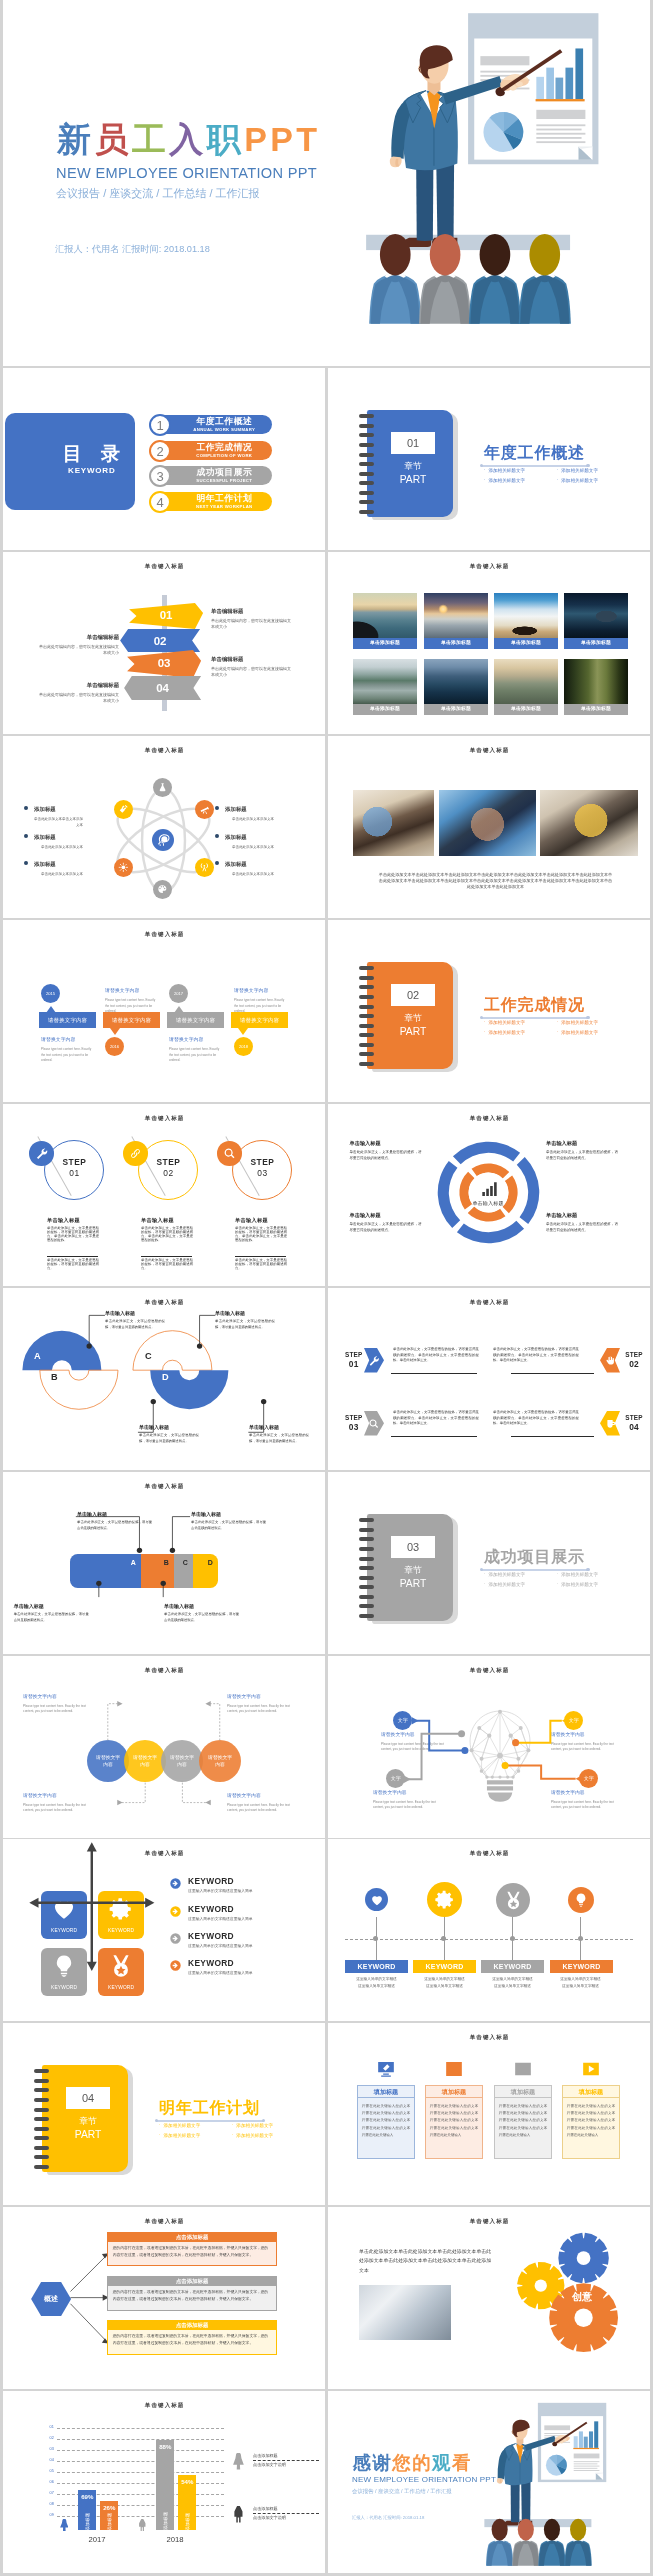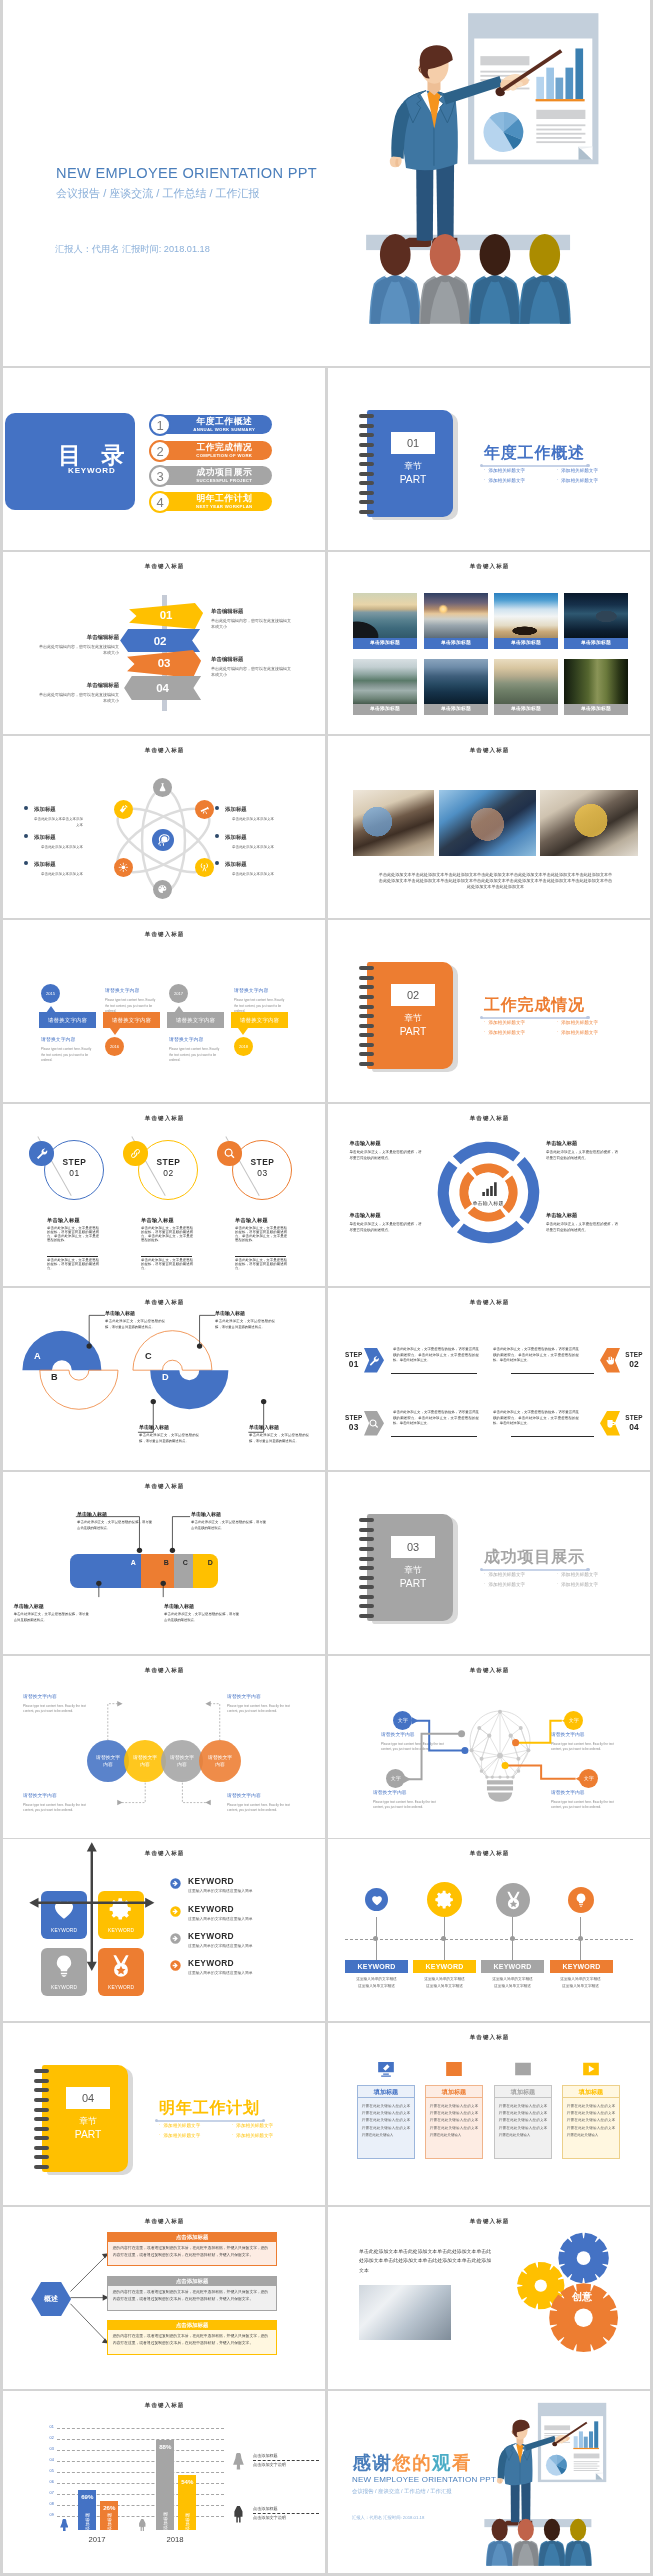--- a/index.html
+++ b/index.html
@@ -8,21 +8,21 @@
 .cell{width:322px;height:182px}
 .h-title{position:absolute;left:54px;top:122px;font-size:34px;font-weight:bold;letter-spacing:3.4px;line-height:1;white-space:nowrap}
 .h-sub{position:absolute;left:53px;top:165px;font-size:14.6px;color:#4a7ebb;letter-spacing:0.3px;white-space:nowrap}
 .h-sub2{position:absolute;left:53px;top:186px;font-size:11px;color:#8aafd9;white-space:nowrap}
 .h-meta{position:absolute;left:52px;top:243px;font-size:9.2px;color:#8aafd9;white-space:nowrap}
 .illus{position:absolute;left:334px;top:0}
 .st{position:absolute;left:0;right:0;top:10.7px;text-align:center;font-size:5.5px;font-weight:bold;color:#3a3a3a;letter-spacing:1.1px;text-indent:1.1px}
 
 
 .toc-box{position:absolute;left:2.3px;top:45px;width:130px;height:97px;background:#4472c4;border-radius:10px;overflow:visible}
-.toc-cn{position:absolute;left:44px;top:31px;width:84px;text-align:center;color:#fff;font-size:23px;font-weight:bold;letter-spacing:7px;text-indent:7px;line-height:1}
+.toc-cn{position:absolute;left:44px;top:31px;width:84px;text-align:center;color:#fff;font-size:19px;font-weight:bold;letter-spacing:7px;text-indent:7px;line-height:1}
 .toc-en{position:absolute;left:44px;top:54px;width:84px;text-align:center;color:#fff;font-size:8px;font-weight:bold;letter-spacing:0.8px;text-indent:0.8px;line-height:1}
 .toc-row{position:absolute;left:0;width:322px;height:22px}
 .toc-pill{position:absolute;left:153px;width:116px;height:19px;border-radius:9.6px}
 .toc-pill.p0{background:#4472c4}.toc-pill.p1{background:#ed7d31}
 .toc-pill.p2{background:#a5a5a5}.toc-pill.p3{background:#ffc000}
 .tp-cn{position:absolute;left:20px;right:0;top:2.3px;text-align:center;color:#fff;font-size:8.8px;font-weight:bold;letter-spacing:0.5px;text-indent:0.5px;line-height:1.1}
 .tp-en{position:absolute;left:20px;right:0;top:13px;text-align:center;color:#fff;font-size:4.3px;font-weight:bold;letter-spacing:0.3px;text-indent:0.3px;line-height:1}
 .toc-num{position:absolute;left:146px;top:-1.5px;width:22px;height:22px;border-radius:50%;background:#fff;box-sizing:border-box;text-align:center;line-height:20px;font-size:13px;font-weight:normal}
 .toc-num.n0{border:2px solid #4472c4;color:#7f7f7f}
 .toc-num.n1{border:2px solid #ed7d31;color:#7f7f7f}
@@ -228,20 +228,21 @@
 .tk-title{position:absolute;left:24.5px;top:63px;font-size:18.4px;font-weight:bold;letter-spacing:1.5px;line-height:1;white-space:nowrap}
 .tk-sub{position:absolute;left:24px;top:84px;font-size:8px;color:#4a7ebb;letter-spacing:0.2px;white-space:nowrap}
 .tk-sub2{position:absolute;left:24px;top:97px;font-size:5.4px;color:#8aafd9;white-space:nowrap}
 .tk-meta{position:absolute;left:24px;top:124px;font-size:4.3px;color:#8aafd9;white-space:nowrap}
 .illus2{position:absolute;left:141px;top:4.6px}
 
 </style></head><body>
 
 <div class="page">
 <div class="slide hero">
+<div class="h-title"><span id="ht"><span style="color: rgb(74, 126, 187);">新</span><span style="color: rgb(192, 80, 77);">员</span><span style="color: rgb(155, 187, 89);">工</span><span style="color: rgb(128, 100, 162);">入</span><span style="color: rgb(75, 172, 198);">职</span><span style="color: rgb(247, 150, 70);">PPT</span></span></div>
 <div class="h-sub">NEW EMPLOYEE ORIENTATION PPT</div>
 <div class="h-sub2">会议报告 / 座谈交流 / 工作总结 / 工作汇报</div>
 <div class="h-meta">汇报人：代用名  汇报时间: 2018.01.18</div>
 <svg class="illus" viewBox="440 20 360 430" width="276" height="330">
 <rect x="611" y="37" width="170" height="197" fill="#c3cfdb"></rect>
 <rect x="619" y="70" width="154" height="158" fill="#ffffff"></rect>
 <rect x="627" y="93" width="64" height="12" fill="#d0d1d3"></rect>
 <rect x="627" y="112" width="64" height="2.4" fill="#d0d1d3"></rect>
 <rect x="627" y="117.5" width="59" height="2.4" fill="#d0d1d3"></rect>
 <rect x="627" y="123" width="64" height="2.4" fill="#d0d1d3"></rect>

